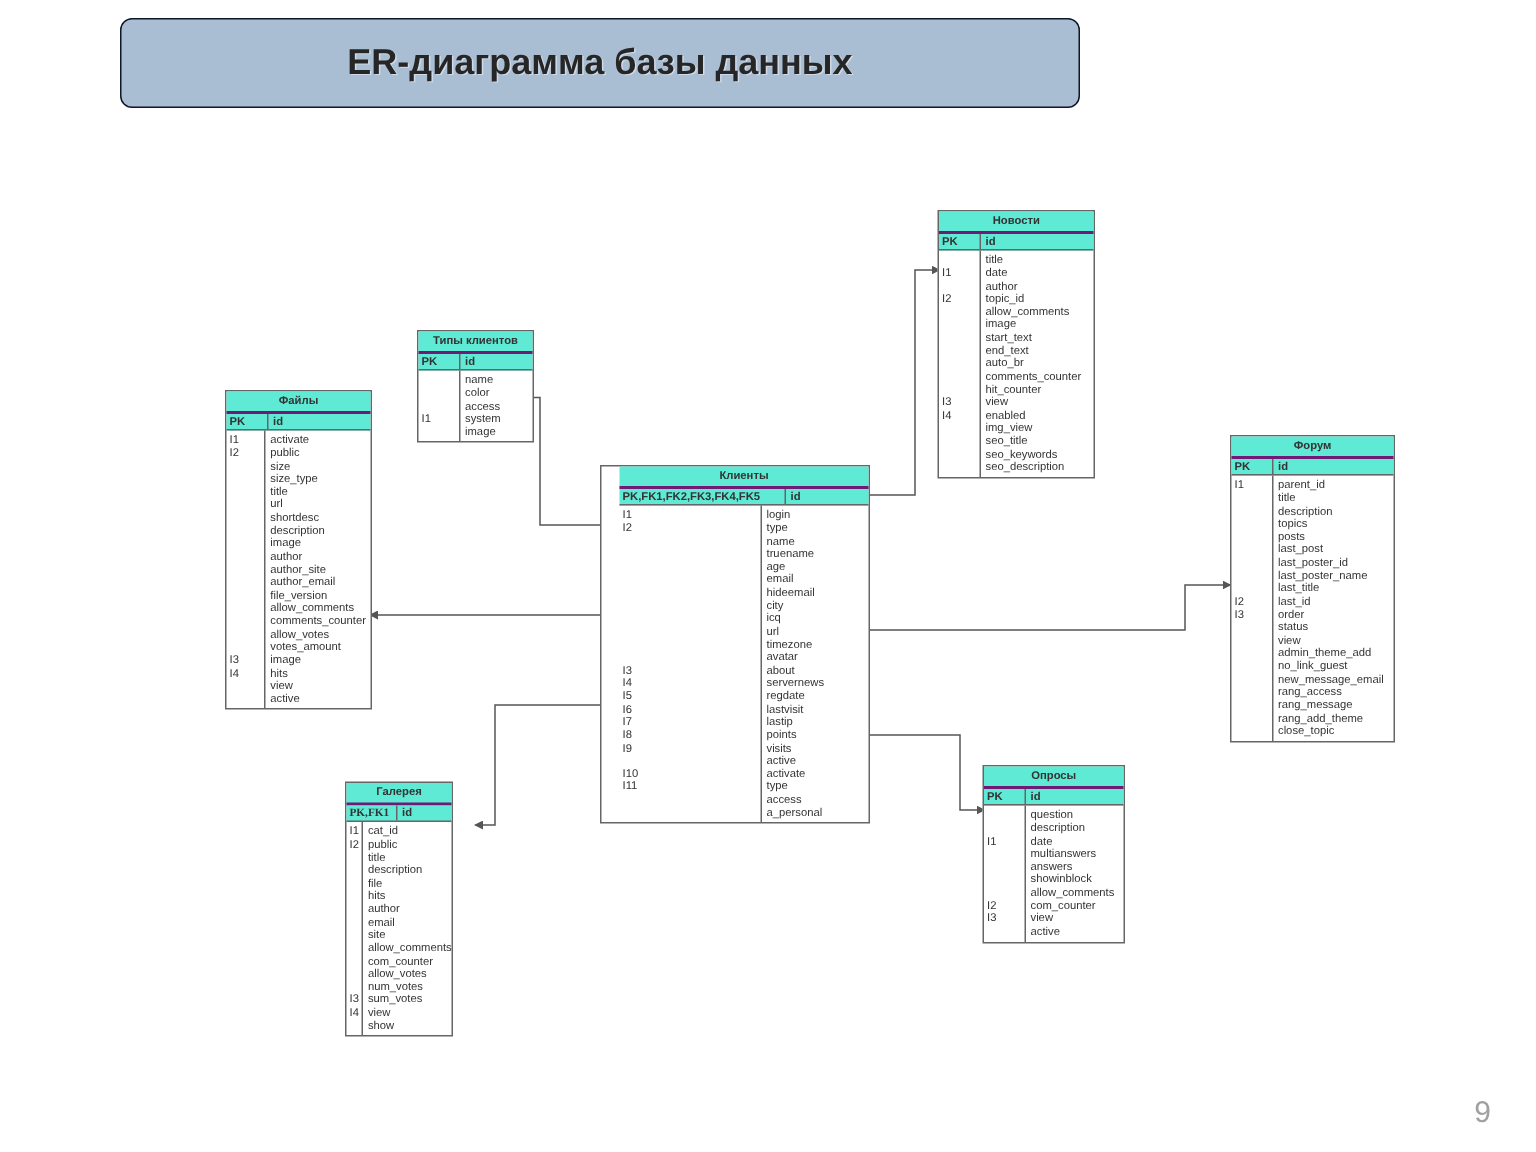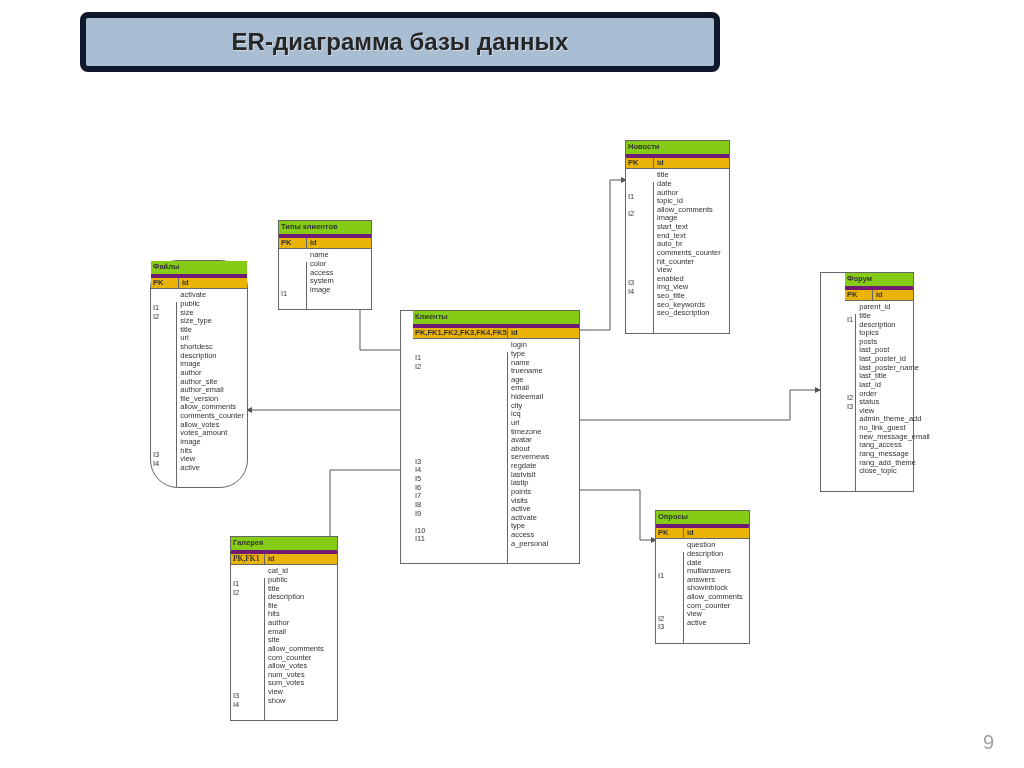--- a/index.html
+++ b/index.html
@@ -13,21 +13,21 @@
     position: relative;
     overflow: hidden;
   }
   .title-bar {
     position: absolute;
     top: 12px;
     left: 80px;
     width: 640px;
     height: 60px;
     background: #a9bdd3;
-    border: 6px solid #0f172a;
+    border: 1px solid #0f172a;
     border-radius: 8px;
     display: flex;
     align-items: center;
     justify-content: center;
   }
   .title-text {
     font-size: 24px;
     font-weight: bold;
     color: #262626;
     text-shadow: 1px 1px 0 #d0dae7;
@@ -41,35 +41,35 @@
   }
   .entity {
     position: absolute;
     border: 1px solid #666;
     background: #fff;
     font-size: 7.5px;
     line-height: 1.15;
     color: #333;
   }
   .entity-title {
-    background: #84cc16;
-    border-bottom: 4px solid #701a75;
-    text-align: left;
+    background: #5eead4;
+    border-bottom: 2px solid #701a75;
+    text-align: center;
     font-weight: bold;
     padding: 2px 2px;
   }
   .entity-head {
     display: flex;
-    background: #eab308;
+    background: #5eead4;
     border-bottom: 1px solid #666;
   }
   .entity-head .col-k { width: 28px; border-right: 1px solid #666; padding: 1px 2px; font-weight: bold; }
   .entity-head .col-n { flex: 1; padding: 1px 3px; font-weight: bold; }
   .entity-body { display: flex; }
-  .col-keys { width: 28px; border-right: 1px solid #666; padding: 2px; margin-top: 13px; }
+  .col-keys { width: 28px; border-right: 1px solid #666; padding: 2px; }
   .col-fields { flex: 1; padding: 2px 3px; }
   .row { display: block; white-space: nowrap; }
   .page-num {
     position: absolute;
     right: 30px;
     bottom: 14px;
     font-size: 20px;
     color: #a0a0a0;
   }
   svg.connections {
@@ -105,21 +105,21 @@
 
     <polyline points="400,350 330,350 330,430 317,430" marker-end="url(#arrow)"></polyline>
 
     <polyline points="580,210 610,210 610,60 626,60" marker-end="url(#arrow)"></polyline>
 
     <polyline points="580,300 790,300 790,270 820,270" marker-end="url(#arrow)"></polyline>
 
     <polyline points="580,370 640,370 640,420 656,420" marker-end="url(#arrow)"></polyline>
   </svg>
 
-  <div class="entity" style="left:150px; top:140px; width:98px;border-radius:28px;">
+  <div class="entity" style="left:150px; top:140px; width:98px;">
     <div class="entity-title">Файлы</div>
     <div class="entity-head">
       <div class="col-k">PK</div>
       <div class="col-n">id</div>
     </div>
     <div class="entity-body">
       <div class="col-keys" id="files-keys">
           <span class="row">I1</span>
           <span class="row">I2</span>
           <span class="row">&nbsp;</span>
@@ -161,21 +161,21 @@
           <span class="row">allow_votes</span>
           <span class="row">votes_amount</span>
           <span class="row">image</span>
           <span class="row">hits</span>
           <span class="row">view</span>
           <span class="row">active</span>
         </div>
     </div>
   </div>
 
-  <div class="entity" style="left:278px; top:100px; width:94px;">
+  <div class="entity" style="left:278px; top:100px; width:78px;">
     <div class="entity-title">Типы клиентов</div>
     <div class="entity-head">
       <div class="col-k">PK</div>
       <div class="col-n">id</div>
     </div>
     <div class="entity-body">
       <div class="col-keys" id="ct-keys">
           <span class="row">&nbsp;</span>
           <span class="row">&nbsp;</span>
           <span class="row">&nbsp;</span>
@@ -188,21 +188,21 @@
           <span class="row">access</span>
           <span class="row">system</span>
           <span class="row">image</span>
         </div>
     </div>
   </div>
 
   <div class="entity" style="left:400px; top:190px; width:180px;padding-left:12px;">
     <div class="entity-title">Клиенты</div>
     <div class="entity-head">
-      <div class="col-k" style="width:95px;">PK,FK1,FK2,FK3,FK4,FK5</div>
+      <div class="col-k" style="width:111px;">PK,FK1,FK2,FK3,FK4,FK5</div>
       <div class="col-n">id</div>
     </div>
     <div class="entity-body">
       <div class="col-keys" style="width:95px;" id="clients-keys">
           <span class="row">I1</span>
           <span class="row">I2</span>
           <span class="row">&nbsp;</span>
           <span class="row">&nbsp;</span>
           <span class="row">&nbsp;</span>
           <span class="row">&nbsp;</span>
@@ -295,21 +295,21 @@
           <span class="row">view</span>
           <span class="row">enabled</span>
           <span class="row">img_view</span>
           <span class="row">seo_title</span>
           <span class="row">seo_keywords</span>
           <span class="row">seo_description</span>
         </div>
     </div>
   </div>
 
-  <div class="entity" style="left:230px; top:416px; width:108px;">
+  <div class="entity" style="left:230px; top:401px; width:72px;">
     <div class="entity-title">Галерея</div>
     <div class="entity-head">
       <div class="col-k" style="width:34px;font-family:Liberation Serif, serif;">PK,FK1</div>
       <div class="col-n">id</div>
     </div>
     <div class="entity-body">
       <div class="col-keys" style="width:34px;" id="gallery-keys">
           <span class="row">I1</span>
           <span class="row">I2</span>
           <span class="row">&nbsp;</span>
@@ -375,21 +375,21 @@
           <span class="row">answers</span>
           <span class="row">showinblock</span>
           <span class="row">allow_comments</span>
           <span class="row">com_counter</span>
           <span class="row">view</span>
           <span class="row">active</span>
         </div>
     </div>
   </div>
 
-  <div class="entity" style="left:820px; top:152px; width:94px;padding-left:24px;">
+  <div class="entity" style="left:820px; top:170px; width:110px;">
     <div class="entity-title">Форум</div>
     <div class="entity-head">
       <div class="col-k">PK</div>
       <div class="col-n">id</div>
     </div>
     <div class="entity-body">
       <div class="col-keys" id="forum-keys">
           <span class="row">I1</span>
           <span class="row">&nbsp;</span>
           <span class="row">&nbsp;</span>

